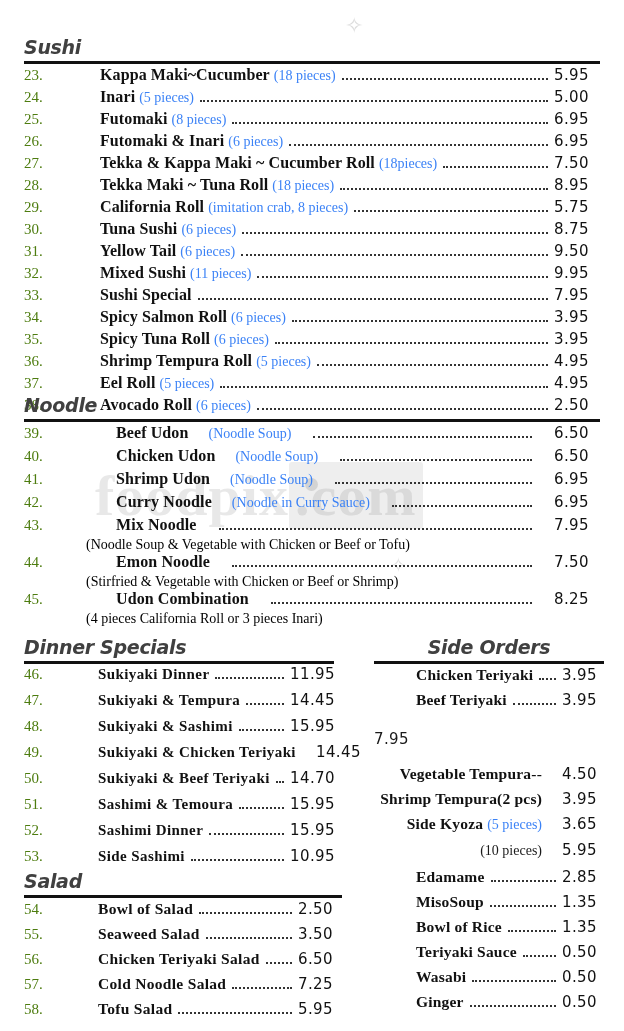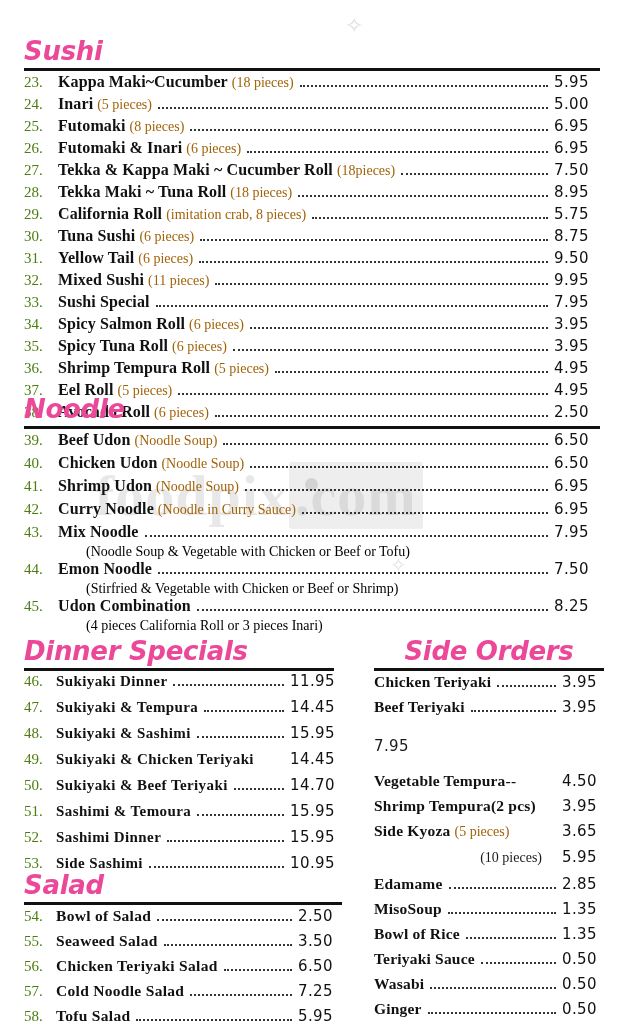--- a/index.html
+++ b/index.html
@@ -67,23 +67,23 @@
     color: rgba(140,140,140,0.25);
     font-size: 20px;
     line-height: 20px;
   }
 
   
   .section-head {
     font-family: "DejaVu Sans", "Liberation Sans", sans-serif;
     font-style: italic;
     font-weight: 700;
-    font-size: 26px;
+    font-size: 19px;
     letter-spacing: -0.3px;
-    color: #ec4899;
+    color: #404040;
     margin: 0;
     padding: 0;
     line-height: 1;
   }
   .rule {
     height: 3px;
     background: #111;
     margin-top: 4px;
   }
 
@@ -106,25 +106,26 @@
     font-weight: 400;
     color: #4d7c0f;
     text-align: left;
   }
   .nm {
     font-size: 16px;
     font-weight: 700;
     color: #111;
     white-space: nowrap;
     letter-spacing: 0.1px;
+    margin-left: 42px;
   }
   .qty {
     font-size: 14px;
     font-weight: 400;
-    color: #a16207;
+    color: #3b82f6;
     white-space: nowrap;
     margin-left: 4px;
     letter-spacing: 0;
   }
   .lead {
     flex: 1 1 auto;
     min-width: 8px;
     border-bottom: 2px dotted #333;
     margin: 0 6px 3px 6px;
     height: 0;
@@ -144,21 +145,21 @@
     color: #000000;
     padding-left: 62px;
     line-height: 1.0;
     white-space: nowrap;
   }
 
   
   #sushi-section { left: 24px; top: 38px; width: 576px; }
   #sushi-section .row { height: 22px; }
   #noodle-section { left: 24px; top: 396px; width: 576px; }
-  #noodle-section .row { height: 23px; }
+  #noodle-section .row { height: 23px; gap: 16px; }
   #noodle-section .subnote { margin-top: -2px; margin-bottom: 2px; }
 
   
   #dinner-section { left: 24px; top: 638px; width: 310px; }
   #dinner-section .row { height: 26px; }
   #dinner-section .num { width: 32px; flex: 0 0 32px; }
   #dinner-section .nm { font-size: 15px; letter-spacing: 0.4px; }
   #dinner-section .price { width: 44px; text-align: left; }
 
   #salad-section { left: 24px; top: 872px; width: 318px; }

